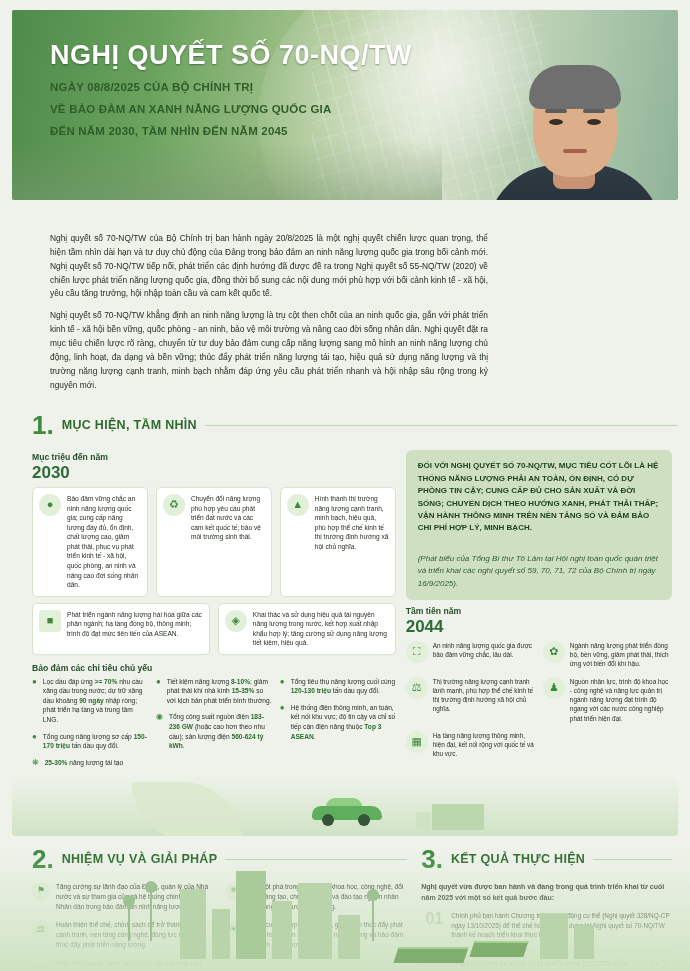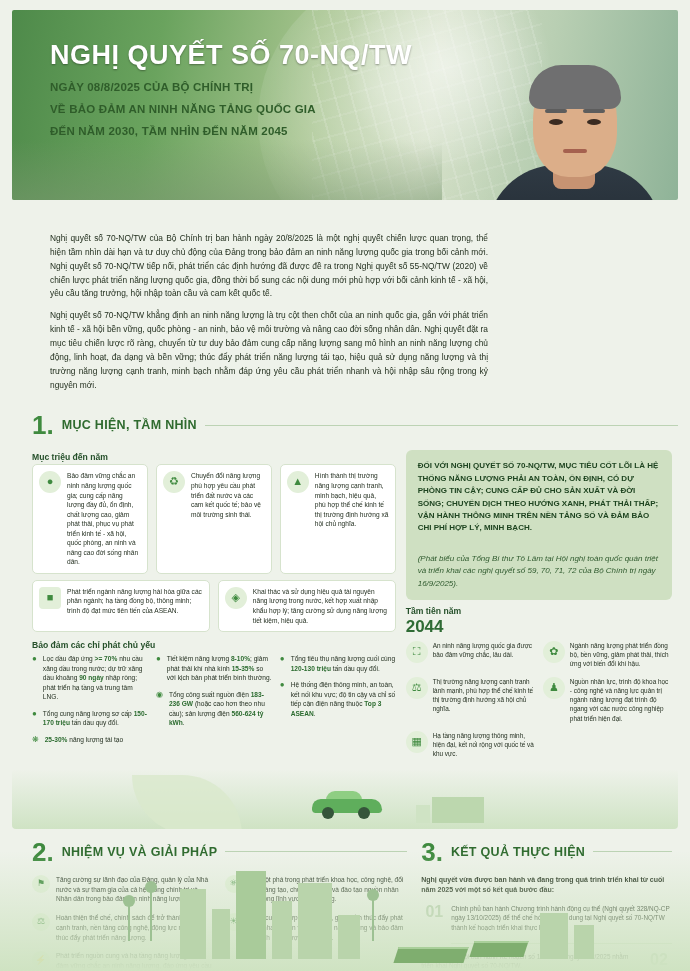--- a/index.html
+++ b/index.html
@@ -210,21 +210,21 @@
 <div class="page">
 
   <div class="header">
     <div class="sun"></div>
     <div class="hdr-grid"></div>
     <div class="hdr-skyline"></div>
     <div class="title-block">
       <div class="doc-title">NGHỊ QUYẾT SỐ 70-NQ/TW</div>
       <div class="doc-sub">
         <div>NGÀY 08/8/2025 CỦA BỘ CHÍNH TRỊ</div>
-        <div>VỀ BẢO ĐẢM AN NINH NĂNG TẢNG QUỐC GIA</div>
+        <div>VỀ BẢO ĐẢM AN XANH NĂNG LƯỢNG QUỐC GIA</div>
         <div>ĐẾN NĂM 2030, TẦM NHÌN ĐẾN NĂM 2045</div>
       </div>
     </div>
     <div class="portrait">
       <div class="suit"></div>
 
       <div class="neck"></div>
       <div class="head"></div>
       <div class="hair"></div>
       <div class="brow l"></div>
@@ -242,20 +242,21 @@
 
   <div class="sec-head" style="padding-left:20px;">
     <span class="sec-num">1.</span>
     <span class="sec-title">MỤC HIỆN, TẦM NHÌN</span>
     <span class="sec-rule"></span>
   </div>
 
   <div class="sec1">
     <div class="col-left">
       <div class="mini-label">Mục triệu đến năm</div>
+      <div class="big-year">2030</div>
 
       <div class="card-row">
         <div class="card">
           <span class="ico">●</span>
           <span>Bảo đảm vững chắc an ninh năng lượng quốc gia; cung cấp năng lượng đầy đủ, ổn định, chất lượng cao, giảm phát thải, phục vụ phát triển kinh tế - xã hội, quốc phòng, an ninh và nâng cao đời sống nhân dân.</span>
         </div>
         <div class="card">
           <span class="ico">♻</span>
           <span>Chuyển đổi năng lượng phù hợp yêu cầu phát triển đất nước và các cam kết quốc tế; bảo vệ môi trường sinh thái.</span>
         </div>
@@ -268,21 +269,21 @@
         <div class="card" style="flex:1.05">
           <span class="ico sq">■</span>
           <span>Phát triển ngành năng lượng hài hòa giữa các phân ngành; hạ tầng đồng bộ, thông minh; trình độ đạt mức tiên tiến của ASEAN.</span>
         </div>
         <div class="card" style="flex:1.05">
           <span class="ico">◈</span>
           <span>Khai thác và sử dụng hiệu quả tài nguyên năng lượng trong nước, kết hợp xuất nhập khẩu hợp lý; tăng cường sử dụng năng lượng tiết kiệm, hiệu quả.</span>
         </div>
       </div>
 
-      <div class="kpi-head">Bảo đảm các chỉ phát chủ yếu</div>
+      <div class="kpi-head">Bảo đảm các chỉ tiêu chủ yếu</div>
       <div class="kpi-wrap">
         <div class="kpi-col">
           <div class="kpi">
             <span class="bullet">●</span>
             <span>Lọc dầu đáp ứng <b>&gt;= 70%</b> nhu cầu xăng dầu trong nước; dự trữ xăng dầu khoảng <b>90 ngày</b> nhập ròng; phát triển hạ tầng và trung tâm LNG.</span>
           </div>
           <div class="kpi">
             <span class="bullet">●</span>
             <span>Tổng cung năng lượng sơ cấp <b>150-170 triệu</b> tấn dầu quy đổi.</span>
           </div>

